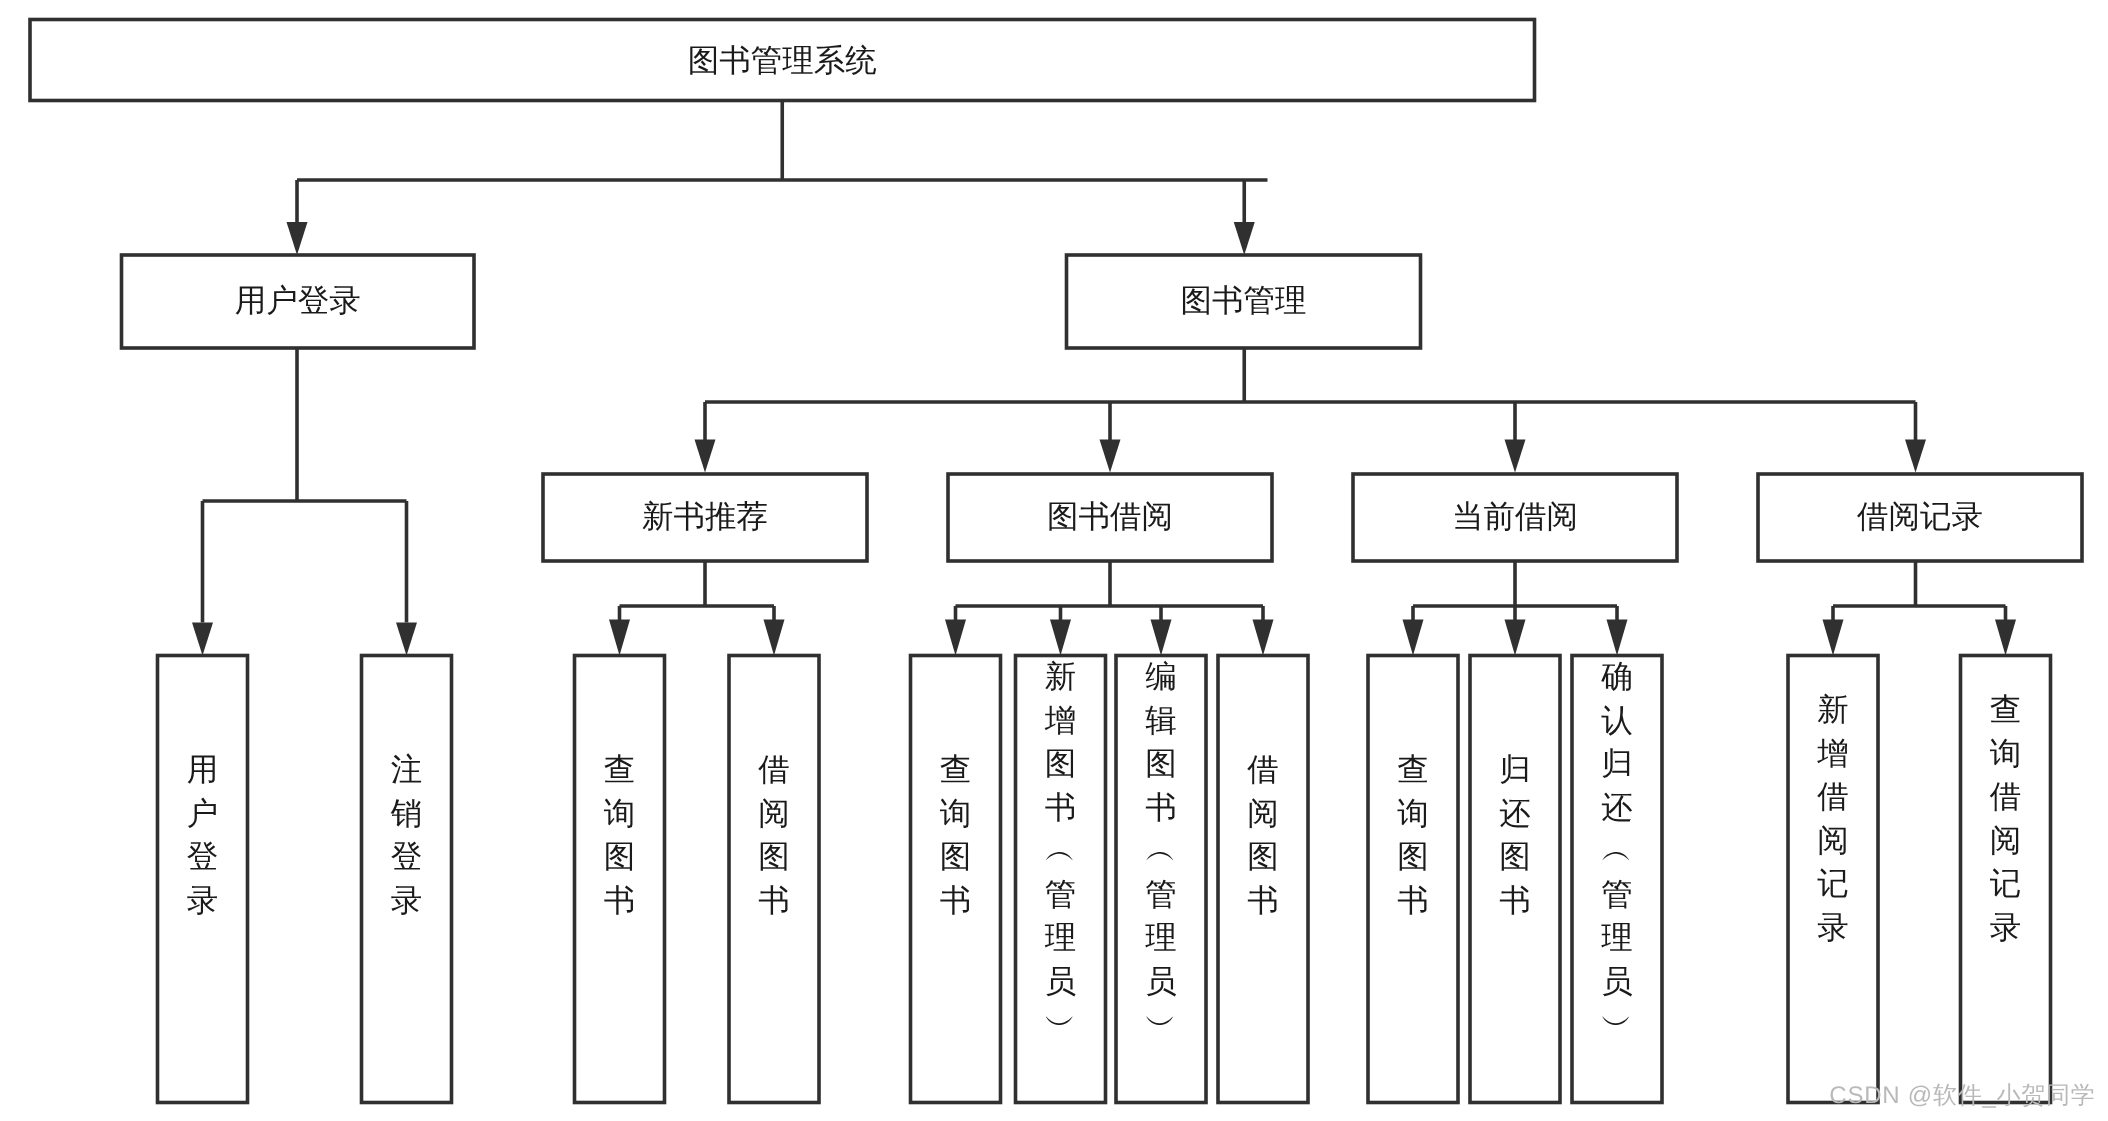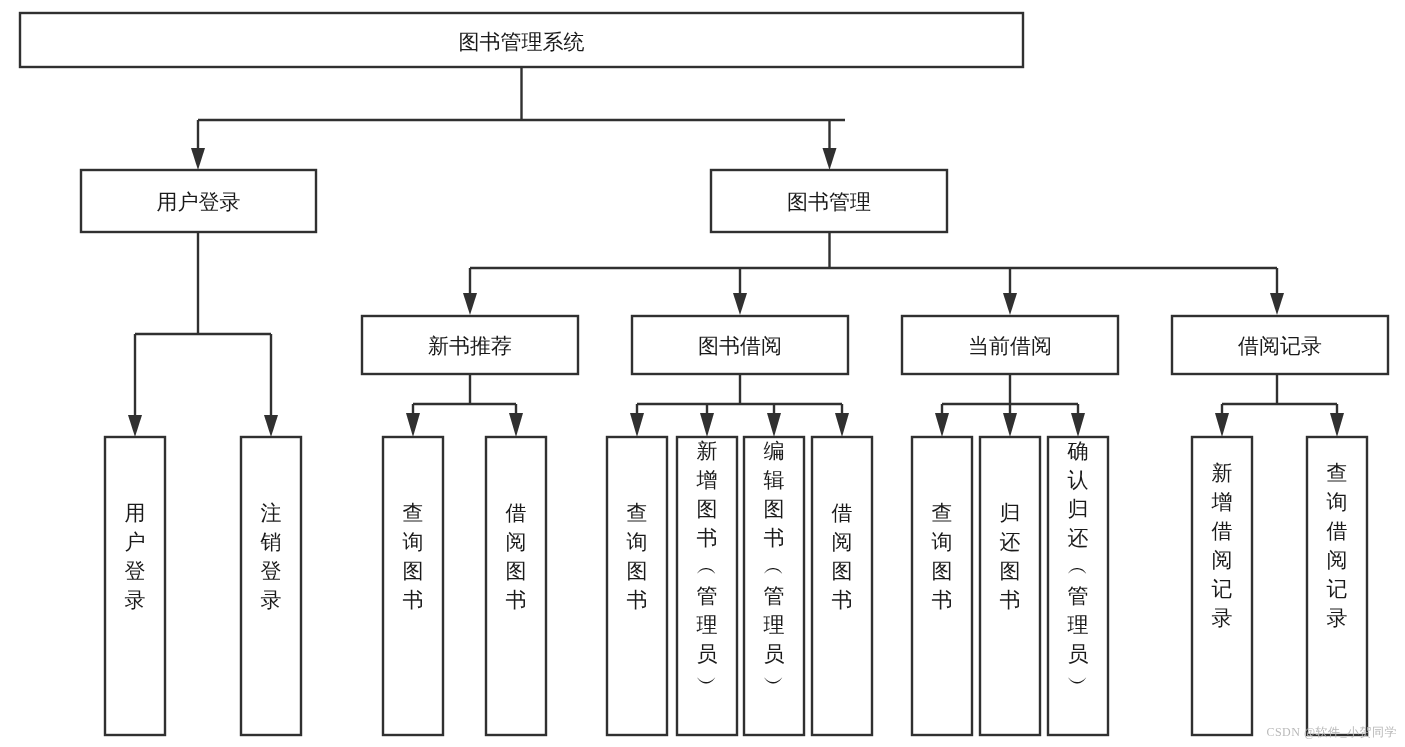--- a/index.html
+++ b/index.html
@@ -51,22 +51,22 @@
   .node-label-vertical {
     font-family: "Liberation Sans", "DejaVu Sans", sans-serif;
     font-size: 21px;
     fill: #1a1a1a;
     text-anchor: middle;
   }
   .watermark {
     position: absolute;
     right: 8px;
     bottom: 6px;
-    font-family: Liberation Serif, serif;
-    font-size: 12px;
+    font-family: Liberation Sans, sans-serif;
+    font-size: 16px;
     color: #b9b9b9;
     letter-spacing: 0.5px;
     white-space: nowrap;
     user-select: none;
   }
 </style>
 </head>
 <body>
 
 <div id="diagram-root">

